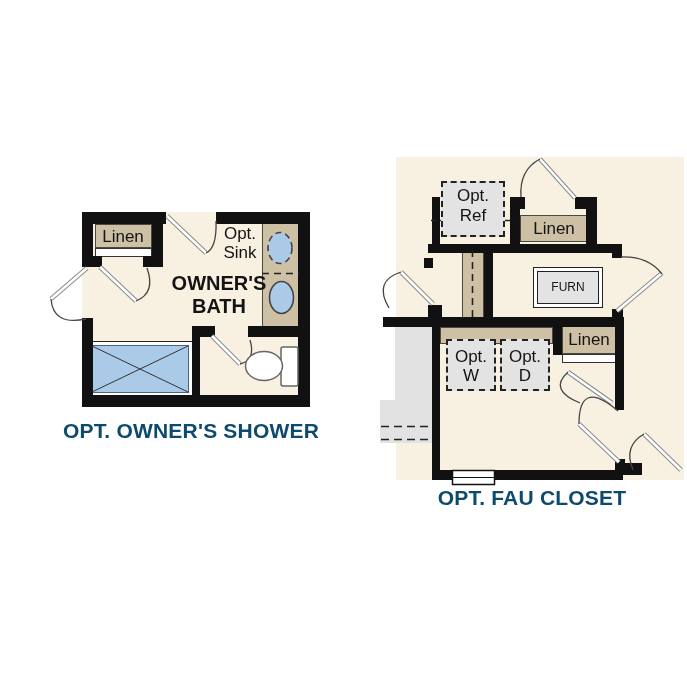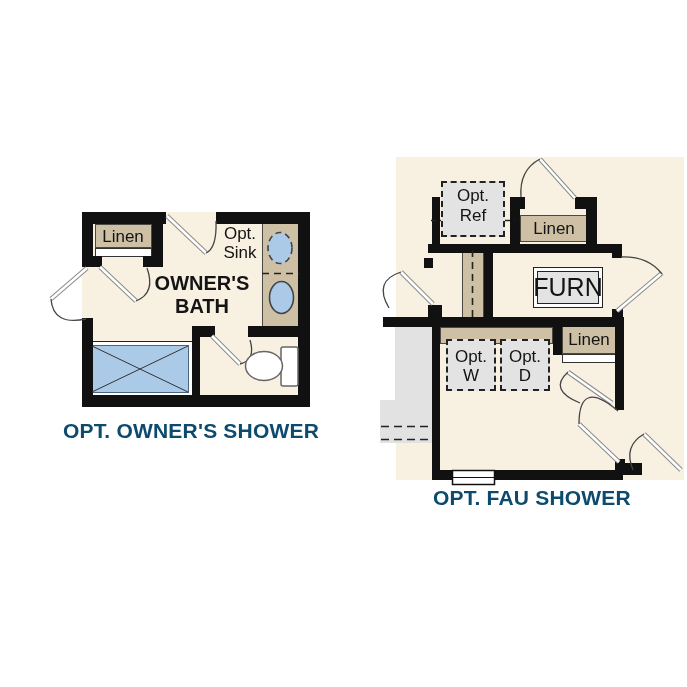--- a/index.html
+++ b/index.html
@@ -12,22 +12,22 @@
   .shelf{position:absolute;background:#ffffff;border:1px solid #333;box-sizing:border-box;}
   .dashedbox{position:absolute;background:var(--gray);border:2px dashed #222;box-sizing:border-box;}
   .adj{position:absolute;background:var(--adjacent);}
   .shower-surround{position:absolute;background:#fff;border:1px solid #222;box-sizing:border-box;}
   .shower-pan{position:absolute;background:var(--blue);border:1px solid #4a6583;box-sizing:border-box;}
   .furn-outer{position:absolute;left:533px;top:267px;width:70px;height:41px;background:#fff;
               border:1.5px solid #222;box-sizing:border-box;padding:3px;}
   .furn-inner{width:100%;height:100%;background:var(--gray);border:1.5px solid #222;box-sizing:border-box;}
   .lbl{position:absolute;color:#141414;text-align:center;transform:translateX(-50%);
        white-space:nowrap;font-size:17px;line-height:19px;}
-  .lbl.big{font-weight:bold;font-size:20px;line-height:23px;}
-  .lbl.furnsize{font-size:25px;}
+  .lbl.big{font-weight:bold;font-size:20px;line-height:23px;margin-left:17px;}
+  .lbl.furnsize{font-size:12px;}
   .caption{position:absolute;transform:translateX(-50%);font-weight:bold;font-size:21px;
            color:#0c4a6e;white-space:nowrap;letter-spacing:.2px;}
   svg.overlay{position:absolute;left:0;top:0;}
   .leaf1{stroke:#8a8a8a;stroke-width:4.6;}
   .leaf2{stroke:#ffffff;stroke-width:2.6;}
   .arc{fill:none;stroke:#444;stroke-width:1.3;}
   .thinline{stroke:#333;stroke-width:1;}
   .dash{stroke:#222;stroke-width:1.6;fill:none;}
 </style>
 </head>
@@ -200,15 +200,15 @@
   <div class="lbl furnsize" style="left:568px;top:278px;">FURN</div>
   <div class="lbl" style="left:589px;top:330px;">Linen</div>
   <div class="lbl" style="left:471px;top:347px;">
     <span>Opt.</span><br>
     <span>W</span>
   </div>
   <div class="lbl" style="left:525px;top:347px;">
     <span>Opt.</span><br>
     <span>D</span>
   </div>
-  <div class="caption" style="left:532px;top:486px;">OPT. FAU SHOWER</div>
+  <div class="caption" style="left:532px;top:486px;">OPT. FAU CLOSET</div>
 
 </div>
 
 </body></html>

